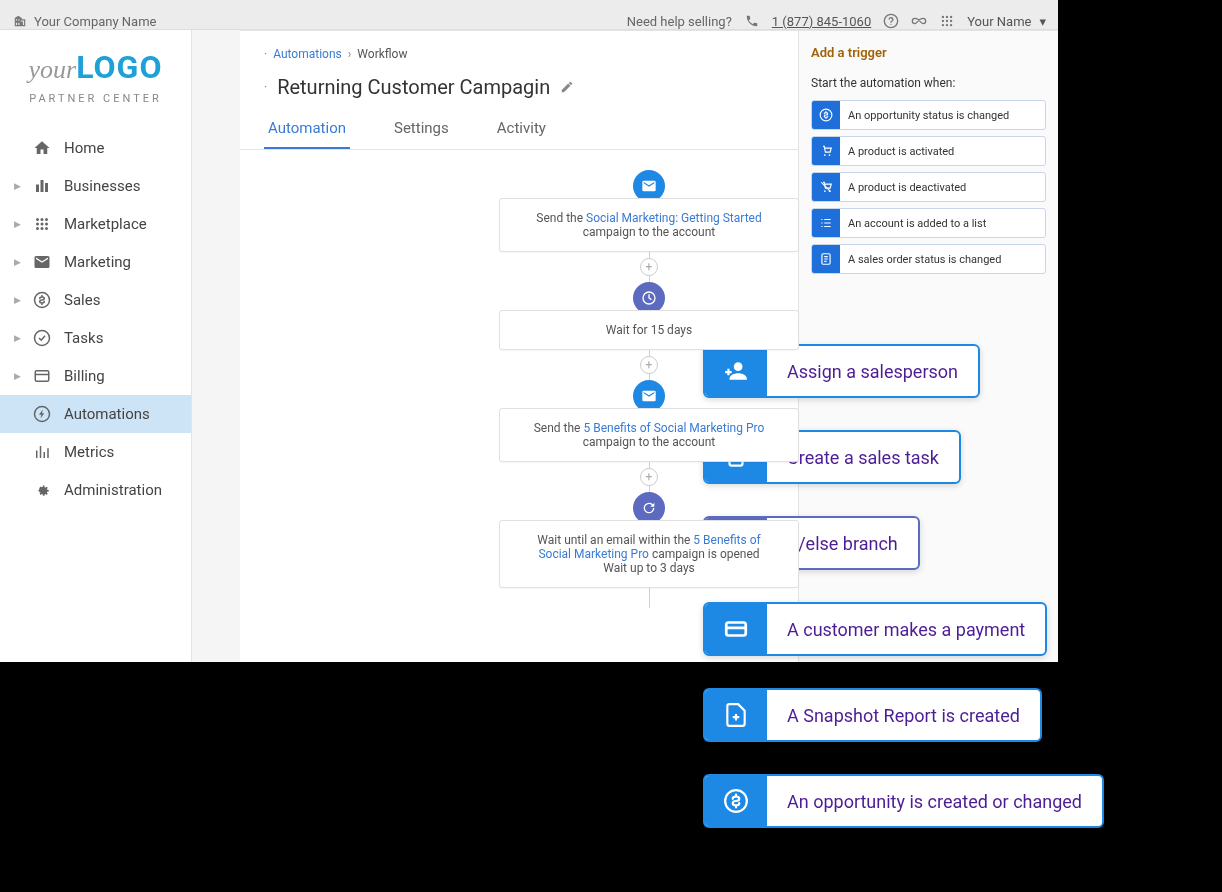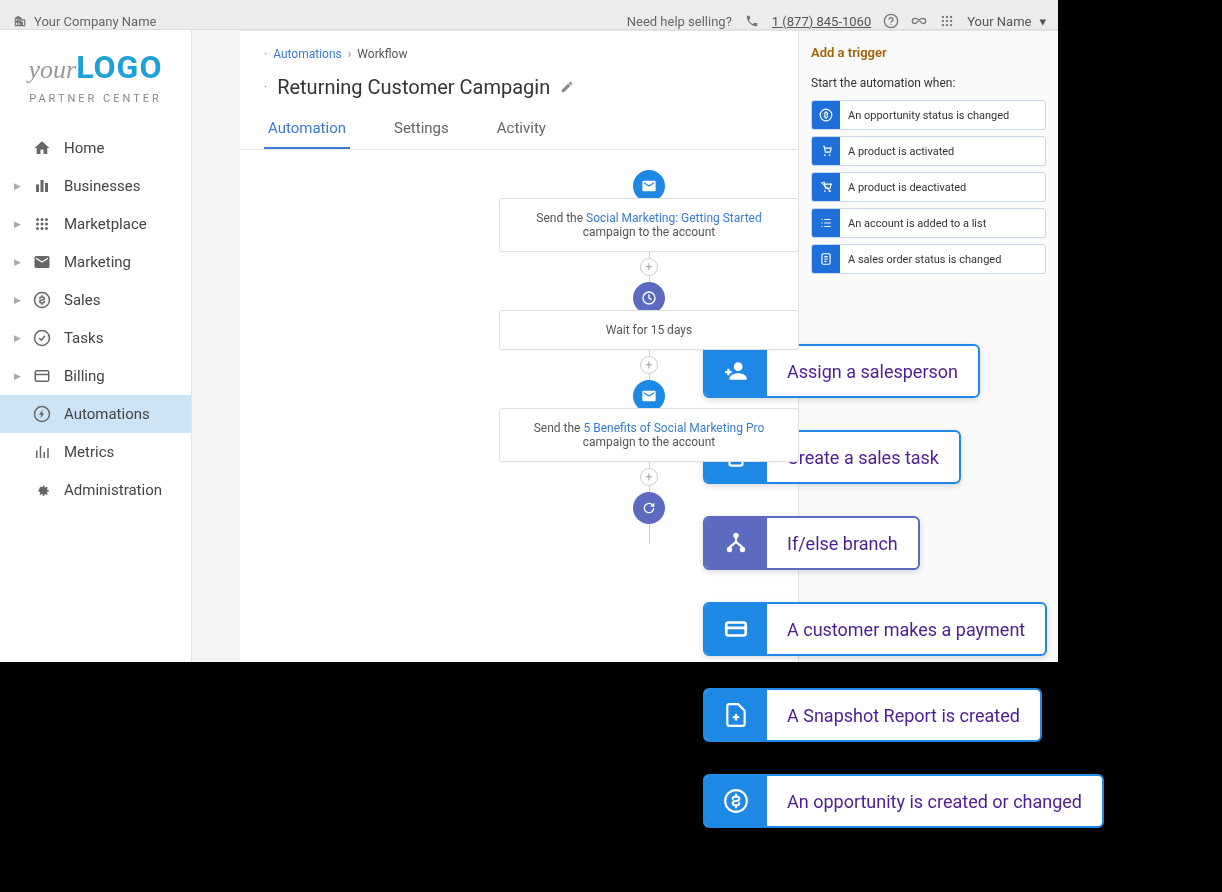--- a/index.html
+++ b/index.html
@@ -283,20 +283,21 @@
               <path d="M20 4H4a2 2 0 00-2 2v12a2 2 0 002 2h16a2 2 0 002-2V6a2 2 0 00-2-2zm0 4l-8 5-8-5V6l8 5 8-5v2z"></path>
             </svg>
           </div>
           <div class="flow-card"><span>Send the </span><span class="link">5 Benefits of Social Marketing Pro</span><span> campaign to the account</span></div>
           <div class="flow-add">+</div>
           <div class="flow-node-icon indigo">
             <svg width="16" height="16" viewBox="0 0 24 24" fill="currentColor">
               <path d="M12 4a8 8 0 108 8h-2a6 6 0 11-1.8-4.2L14 10h6V4l-2.2 2.2A8 8 0 0012 4z"></path>
             </svg>
           </div>
+          <div class="flow-card"><span>Wait until an email within the </span><span class="link">5 Benefits of Social Marketing Pro</span><span> campaign is opened</span><br><span>Wait up to 3 days</span></div>
         </div>
     </div>
 
     <div class="right-panel">
       <h4>Add a trigger</h4>
       <div class="sub">Start the automation when:</div>
       <div id="triggers">
           <div class="trigger-option">
             <span class="ti">
               <svg width="14" height="14" viewBox="0 0 24 24" fill="currentColor">

